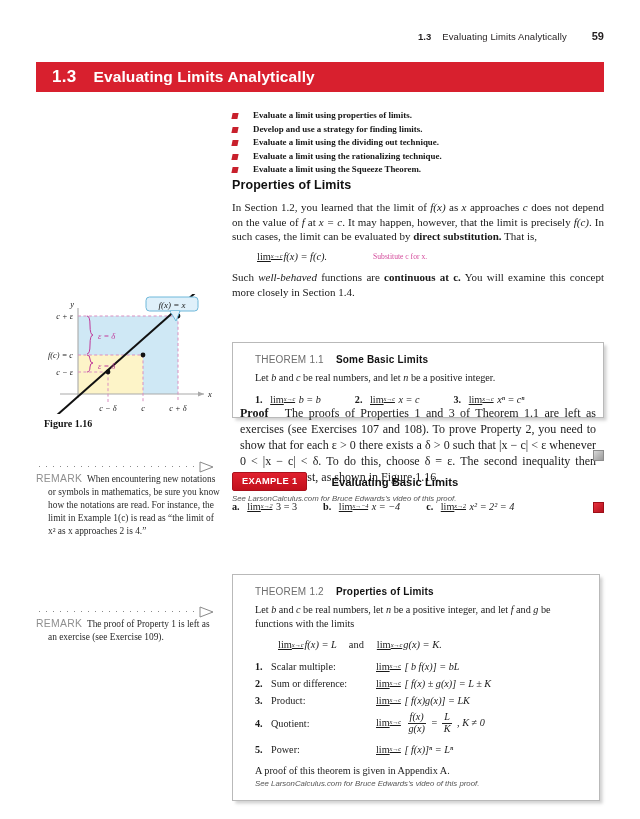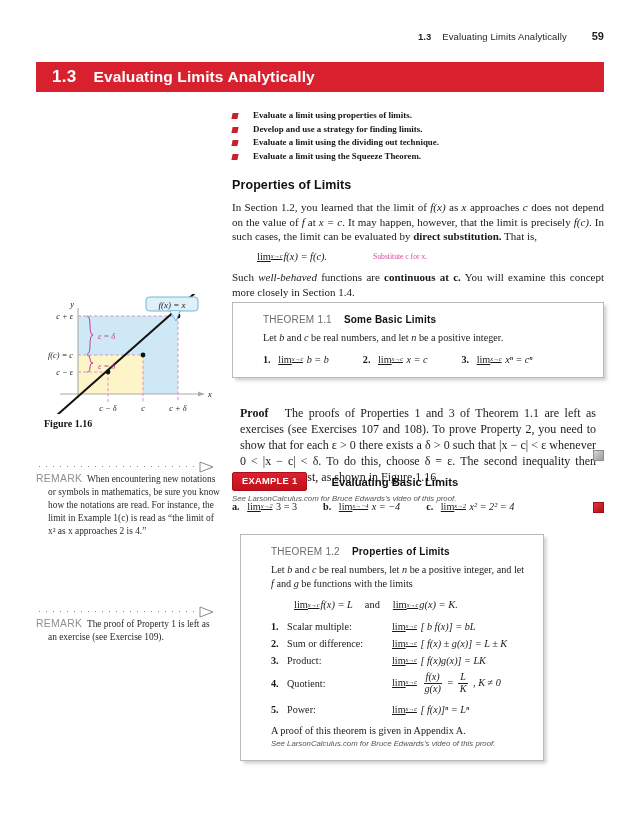--- a/index.html
+++ b/index.html
@@ -141,21 +141,22 @@
   .frac .n { border-bottom: 1px solid #222; padding: 0 2px; }
   .frac .d { padding: 0 2px; }
 
   
   .thmbox {
     position: absolute;
     background: #fff;
     border: 1px solid #b9b9b9;
     box-shadow: 2.5px 2.5px 3px rgba(120,120,120,.35);
     box-sizing: border-box;
-    padding: 11px 14px 12px 30px;
+    padding: 11px 14px 12px 22px;
+    margin-top: 40px;
   }
   .thm-head {
     font-family: "Liberation Sans", sans-serif;
     font-size: 10px;
     margin-bottom: 6px;
     color: #6d6d6d;
     letter-spacing: .2px;
   }
   .thm-head .tname { color: #111; font-weight: bold; margin-left: 12px; }
   .thm-line {
@@ -338,20 +339,24 @@
     <div class="obj-row">
       <span class="obj-bullet"></span>
       <span class="obj-text">Develop and use a strategy for finding limits.</span>
     </div>
     <div class="obj-row">
       <span class="obj-bullet"></span>
       <span class="obj-text">Evaluate a limit using the dividing out technique.</span>
     </div>
     <div class="obj-row">
       <span class="obj-bullet"></span>
+      <span class="obj-text">Evaluate a limit using the rationalizing technique.</span>
+    </div>
+    <div class="obj-row">
+      <span class="obj-bullet"></span>
       <span class="obj-text">Evaluate a limit using the Squeeze Theorem.</span>
     </div>
   </div>
 
   <div class="body-col">
     <h2 class="subhead">Properties of Limits</h2>
 
     <p class="para"><span>In Section 1.2, you learned that the limit of </span><i>f(x)</i><span> as </span><i>x</i><span> approaches </span><i>c</i><span> does not depend on the value of </span><i>f</i><span> at </span><i>x = c</i><span>. It may happen, however, that the limit is precisely </span><i>f(c)</i><span>. In such cases, the limit can be evaluated by </span><b>direct substitution.</b><span> That is,</span></p>
 
     <div class="eqline">
@@ -432,21 +437,21 @@
         <span class="lim">
           <span class="op">lim</span>
           <span class="sub">x→2</span>
         </span>
         <i>x² = 2² = 4</i>
       </div>
       <span class="ex-endmark"></span>
     </div>
   </div>
 
-  <div class="thmbox" style="left:240px; top:534px; width:304px;">
+  <div class="thmbox" style="left:232px; top:534px; width:368px;">
     <div class="thm-head">
       <span>THEOREM 1.2</span><span class="tname">Properties of Limits</span>
     </div>
     <p class="thm-line"><span>Let </span><i>b</i><span> and </span><i>c</i><span> be real numbers, let </span><i>n</i><span> be a positive integer, and let </span><i>f</i><span> and </span><i>g</i><span> be functions with the limits</span></p>
 
     <div class="eqline" style="padding-left:22px; margin:9px 0 4px 0;">
       <span class="lim">
         <span class="op">lim</span>
         <span class="sub">x→c</span>
       </span>

